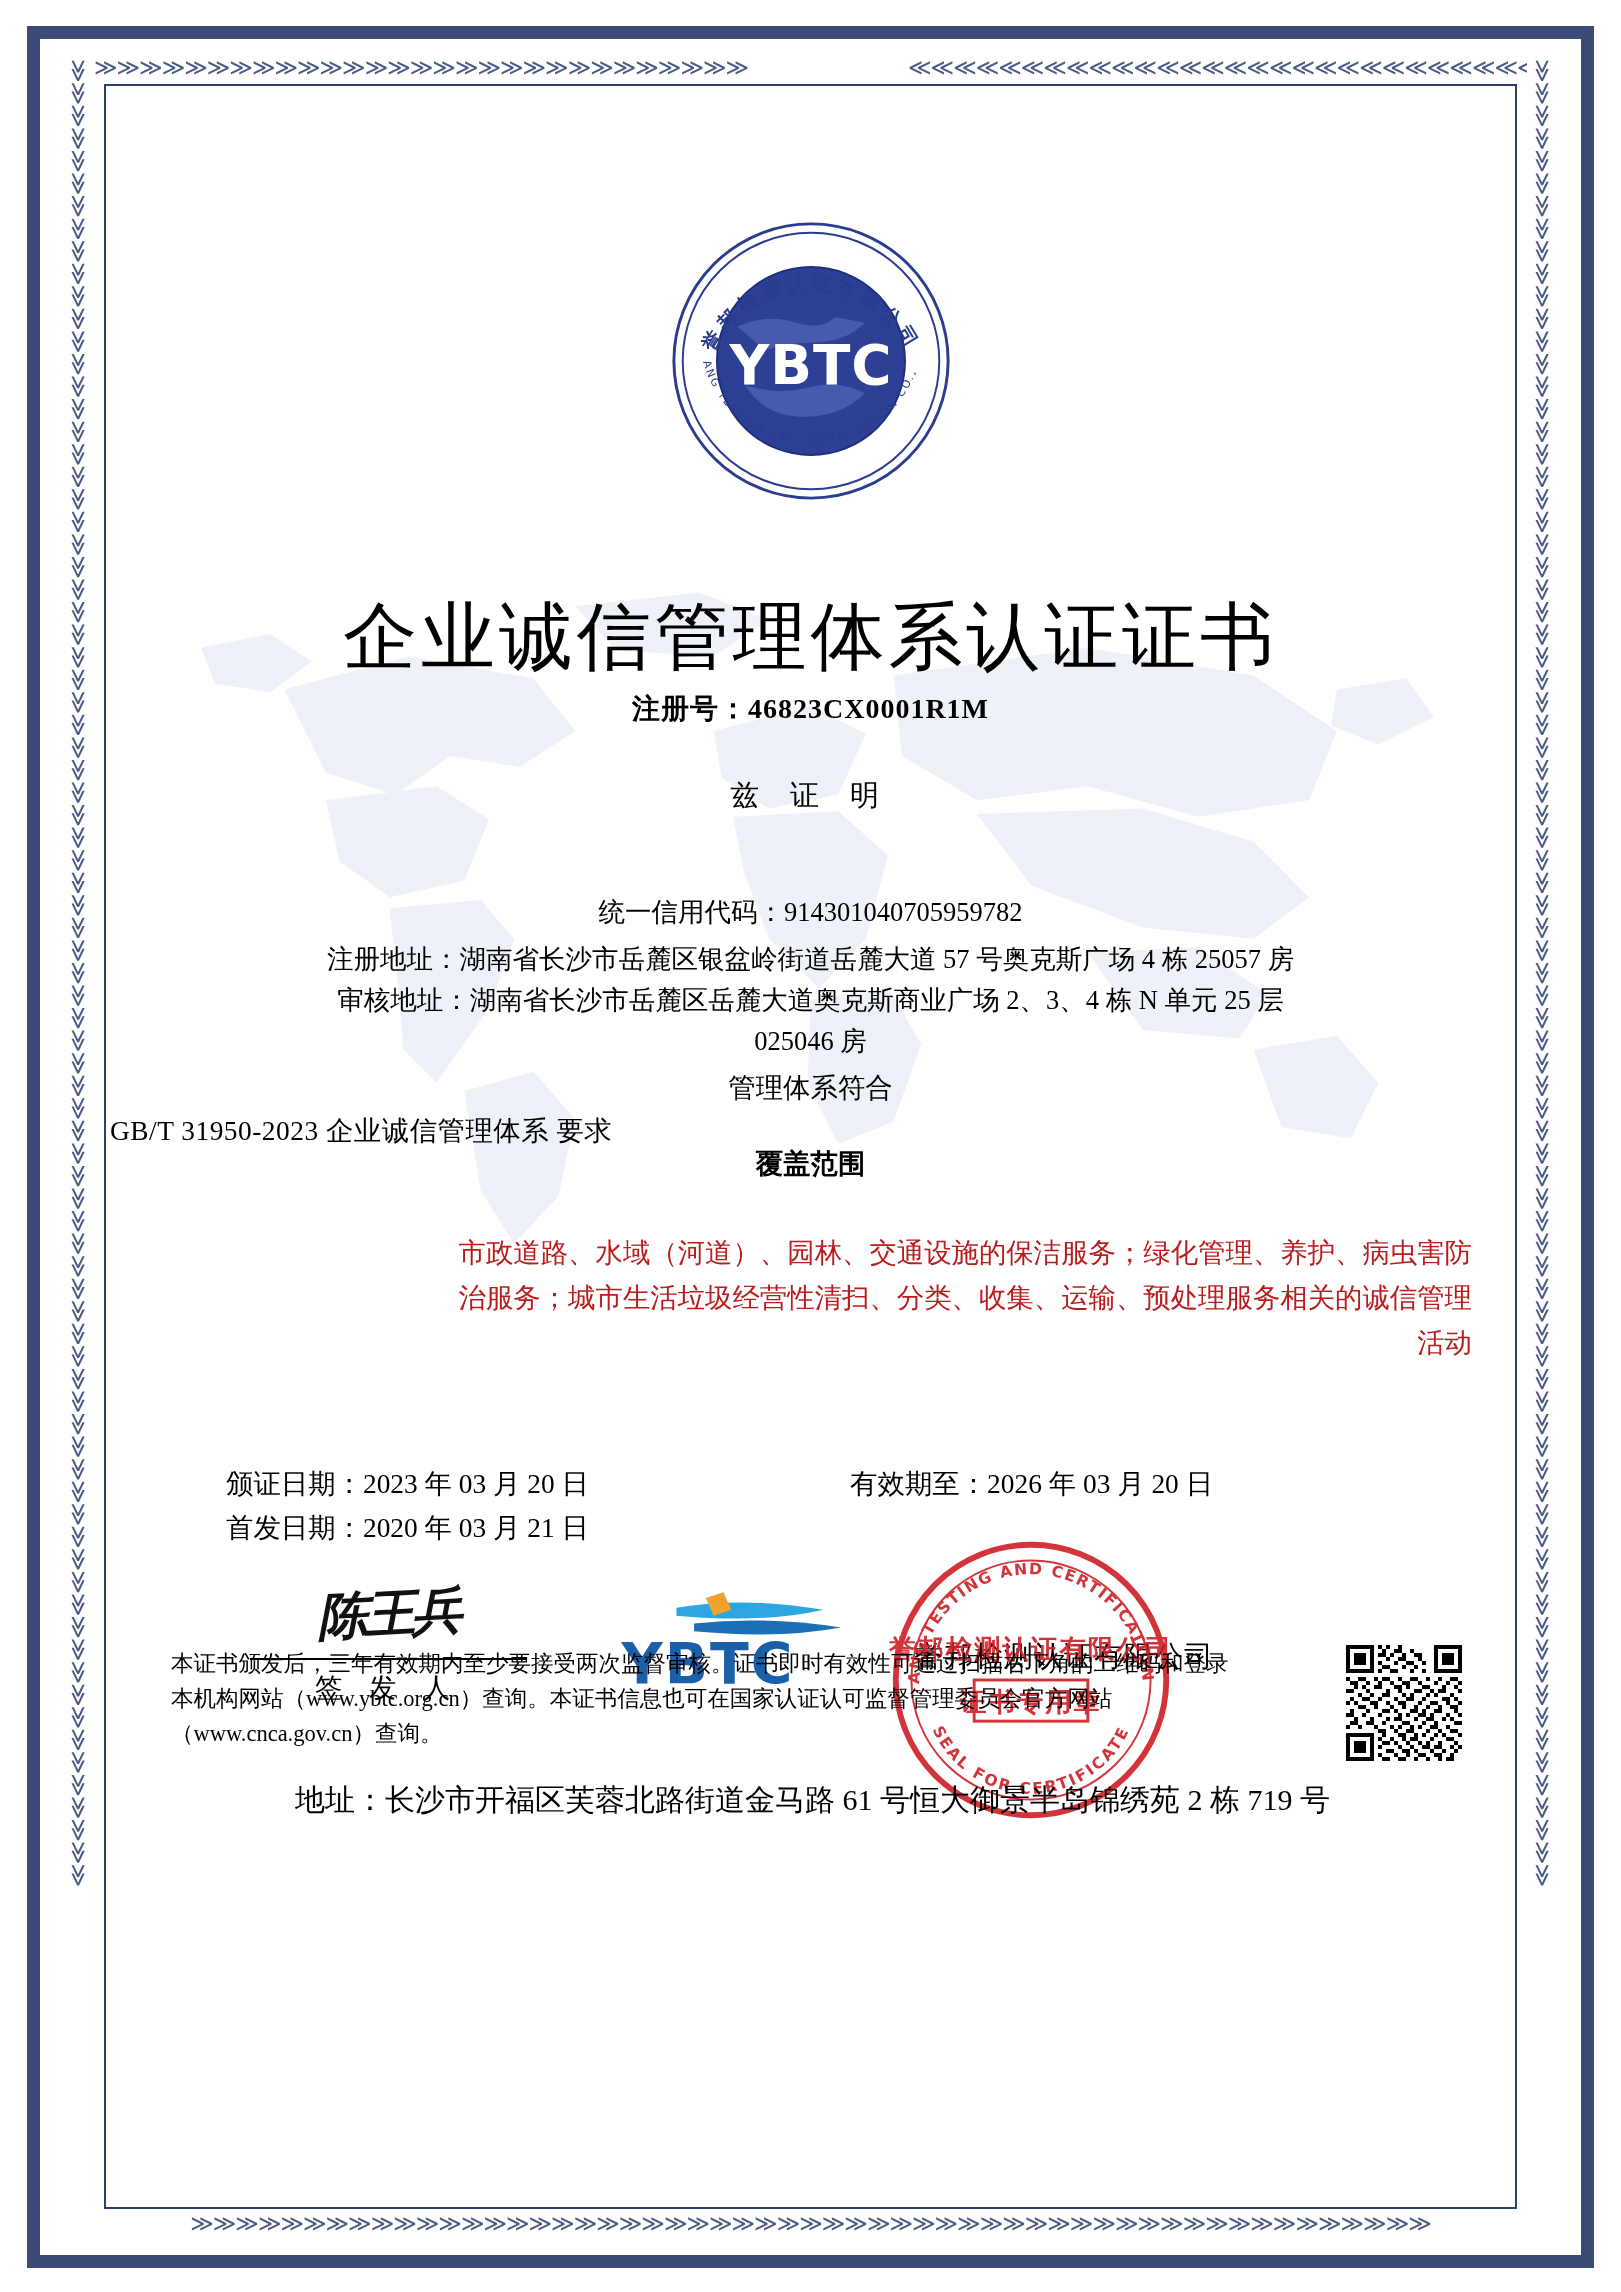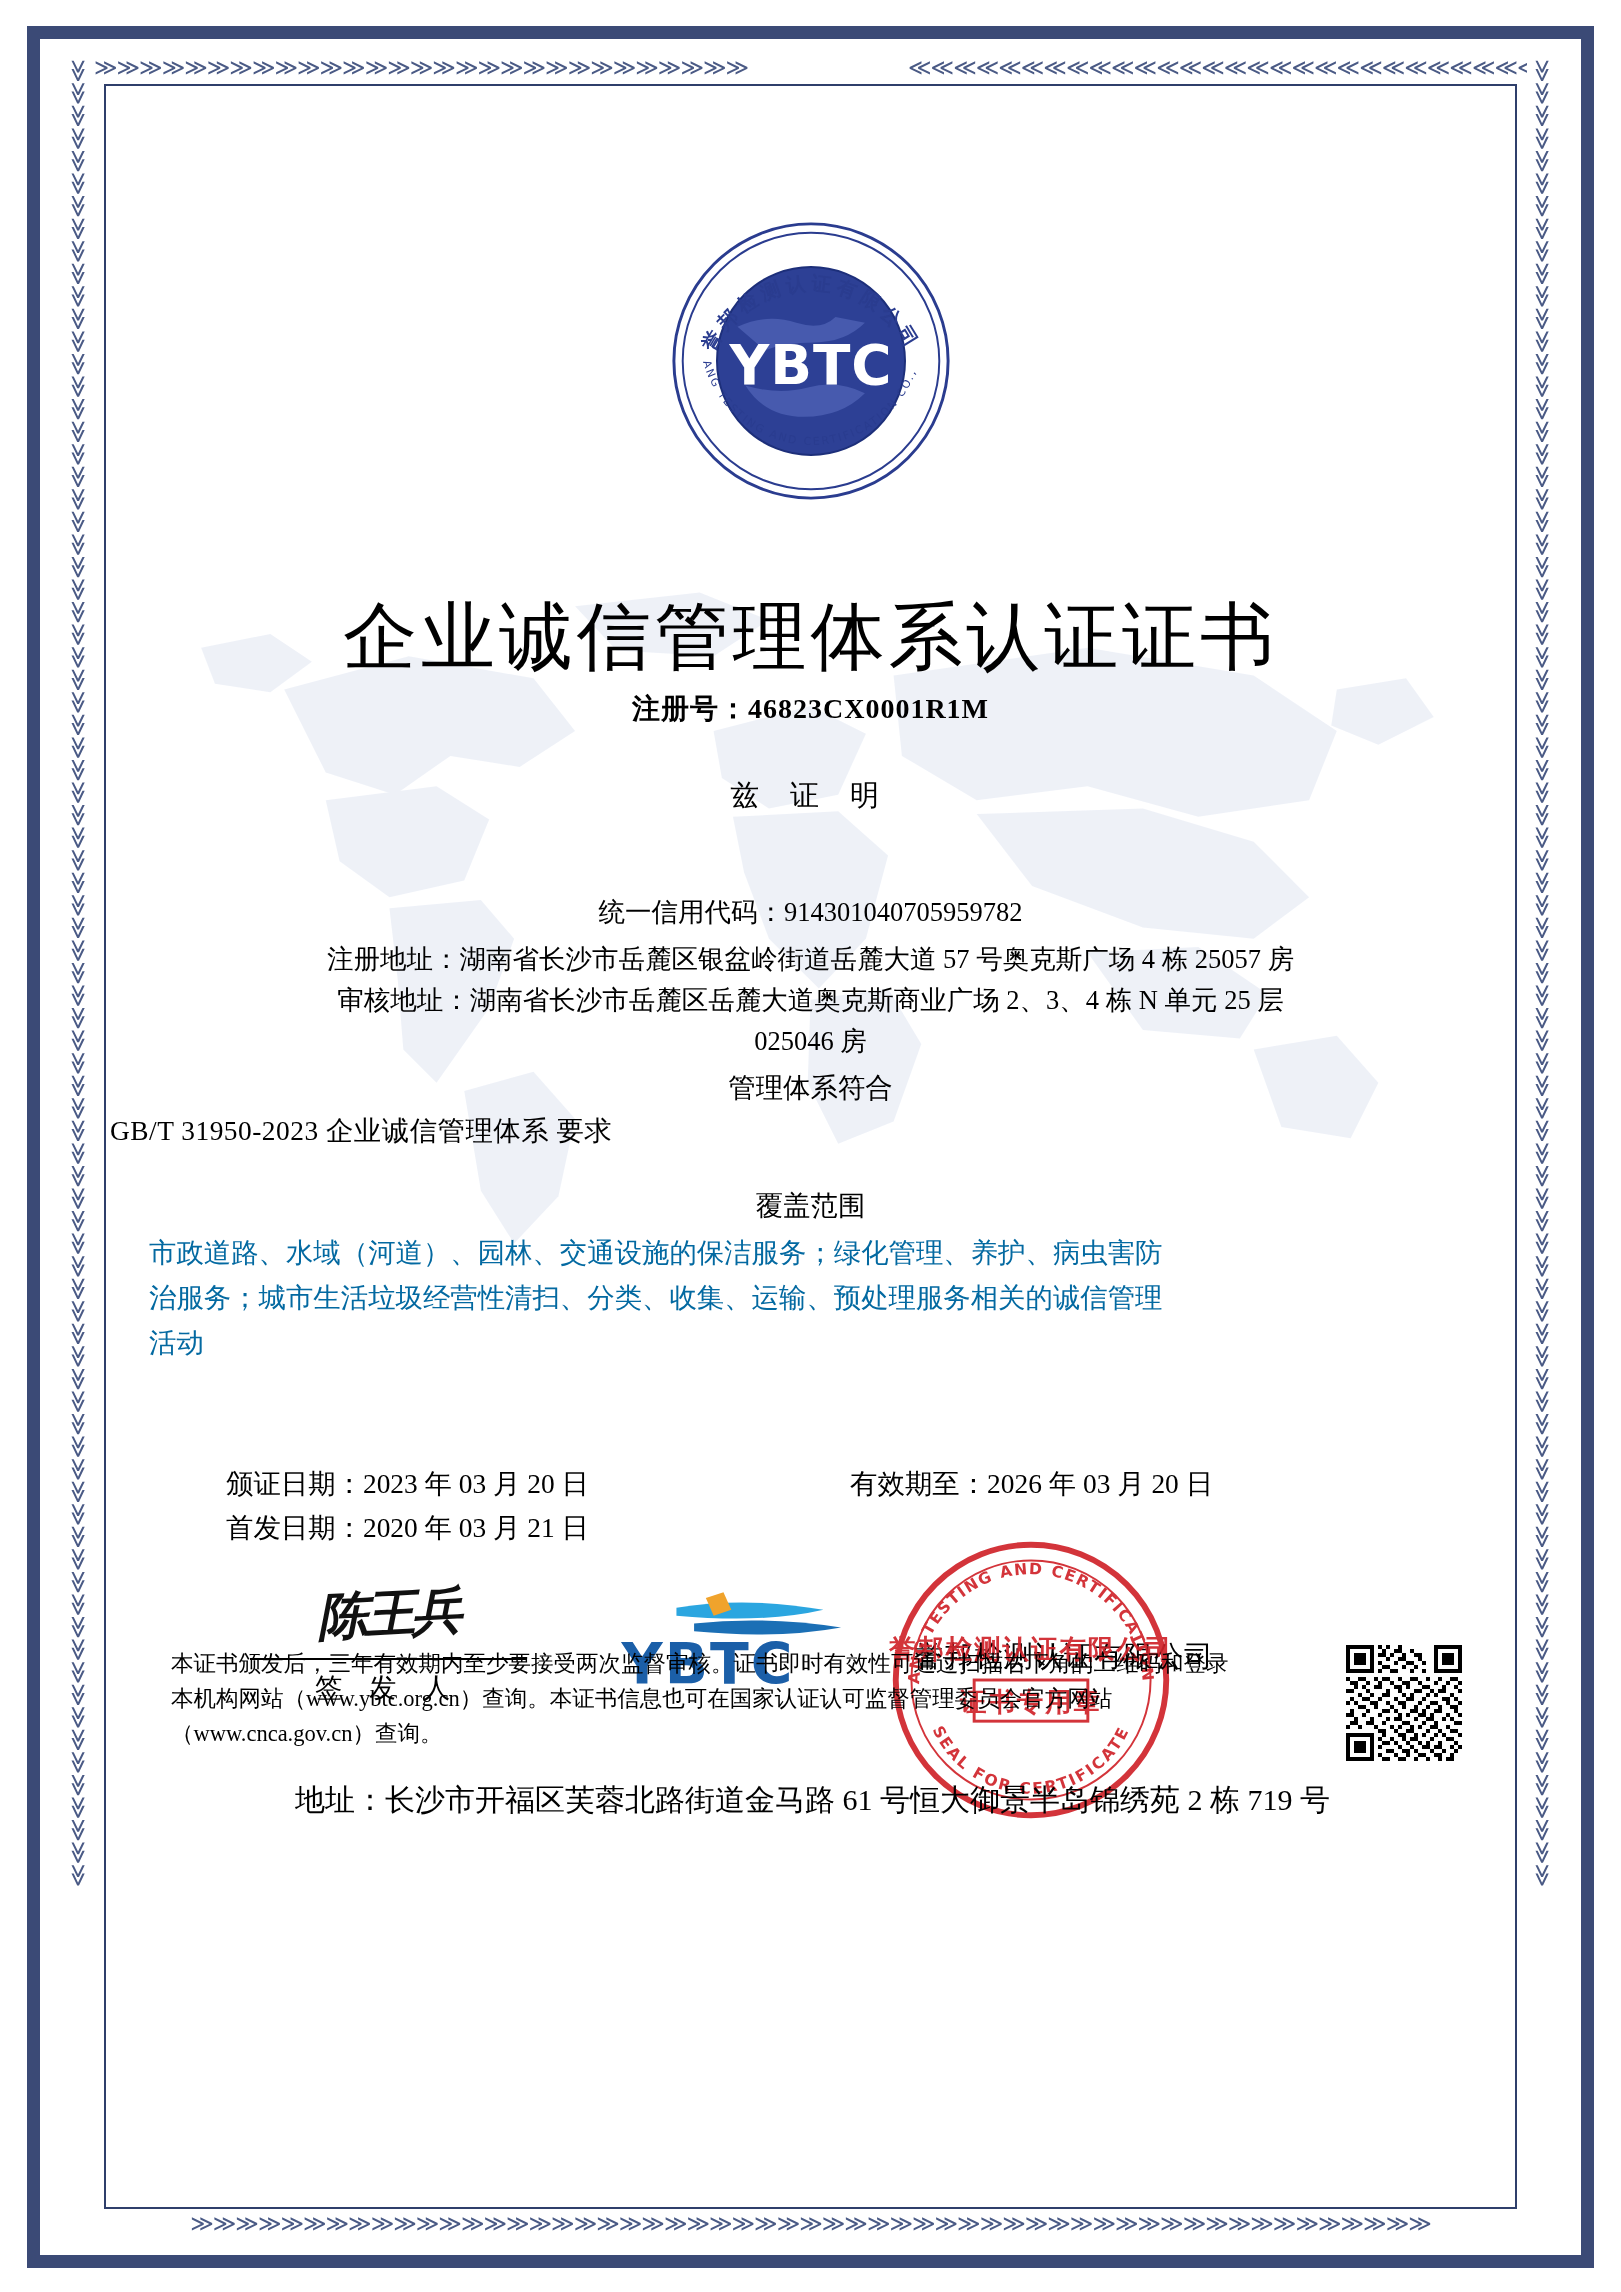--- a/index.html
+++ b/index.html
@@ -165,24 +165,24 @@
   .standard-line {
     position: absolute;
     left: 0; right: 0;
     font-size: 27.4px;
     color: #000;
     letter-spacing: 0.5px;
   }
   .scope-text {
     position: absolute;
     left: 39px; right: 39px;
-    text-align: left;
+    text-align: right;
     font-size: 27.4px;
     line-height: 45px;
-    color: #0369a1;
+    color: #b91c1c;
   }
 
   
   .dates {
     position: absolute;
     top: 1139px;
     left: 116px;
     right: 116px;
     font-size: 27.4px;
     line-height: 44px;
@@ -350,21 +350,21 @@
 
     <div class="addr-block">
       <div>注册地址：湖南省长沙市岳麓区银盆岭街道岳麓大道 57 号奥克斯广场 4 栋 25057 房</div>
       <div>审核地址：湖南省长沙市岳麓区岳麓大道奥克斯商业广场 2、3、4 栋 N 单元 25 层</div>
       <div>025046 房</div>
     </div>
 
     <div class="section-label" style="top:980px;">管理体系符合</div>
     <div class="standard-line" style="top:1023px;">GB/T 31950-2023 企业诚信管理体系 要求</div>
 
-    <div class="section-label" style="top:1098px;">覆盖范围</div>
+    <div class="section-label" style="top:1056px;font-weight:bold;">覆盖范围</div>
     <div class="scope-text" style="top:1141px;">
       <div>市政道路、水域（河道）、园林、交通设施的保洁服务；绿化管理、养护、病虫害防</div>
       <div>治服务；城市生活垃圾经营性清扫、分类、收集、运输、预处理服务相关的诚信管理</div>
       <div>活动</div>
     </div>
 
     <div class="dates" style="top:1372px;">
       <div class="row">
         <div class="cell-left">
           <span>颁证日期：</span><span>2023 年 03 月 20 日</span>

